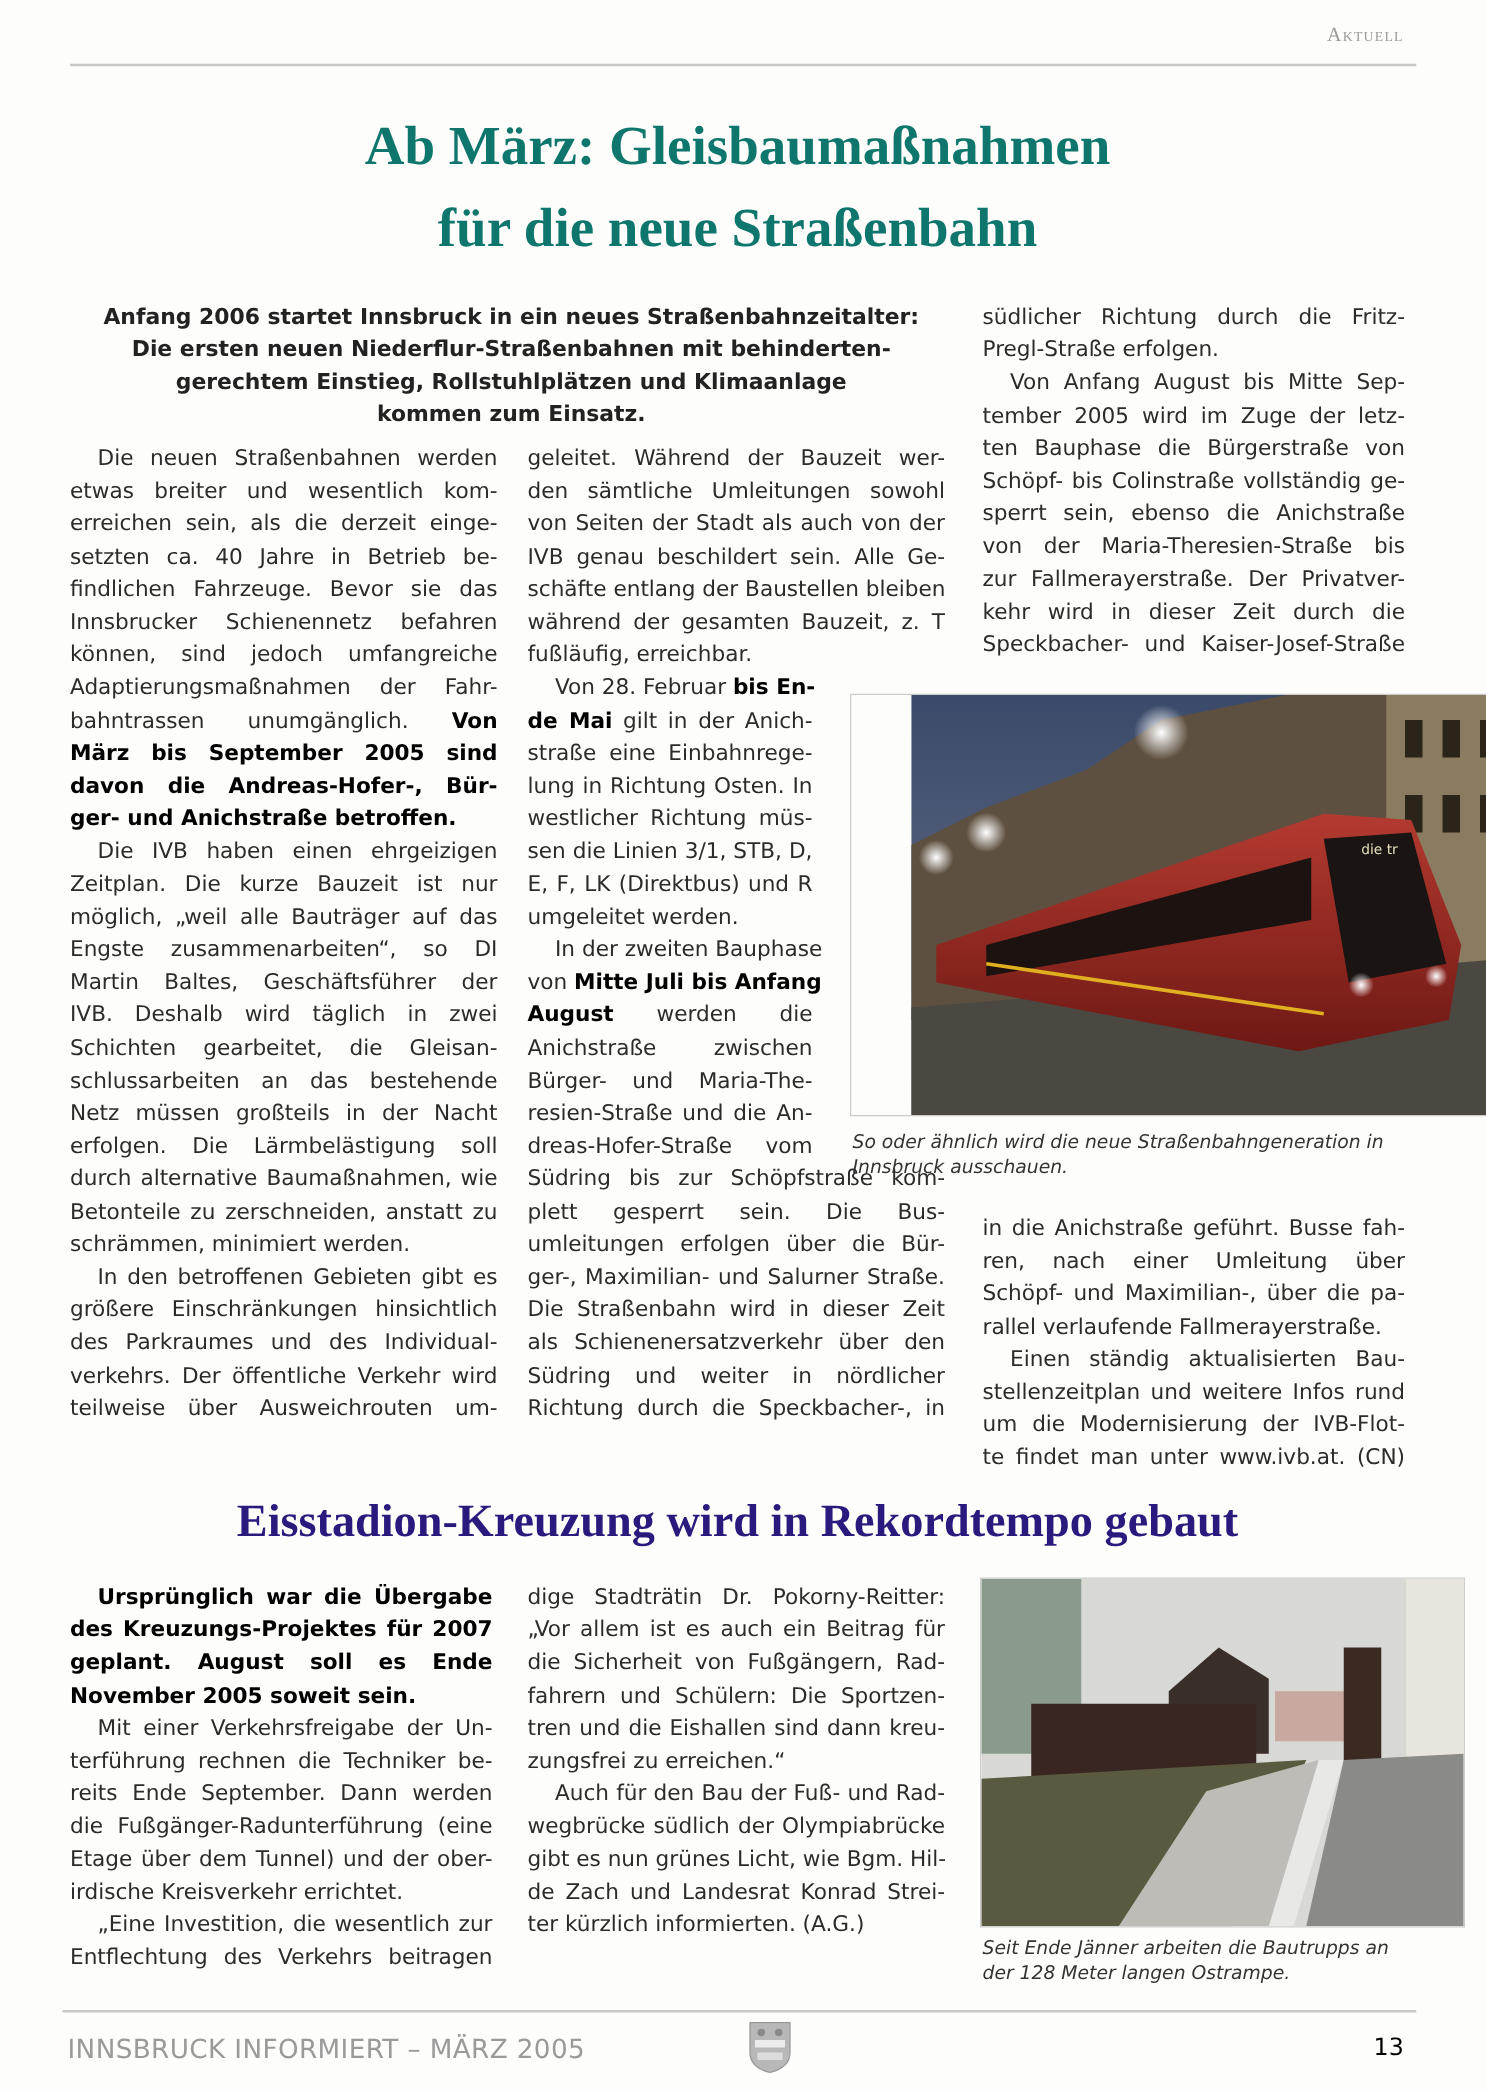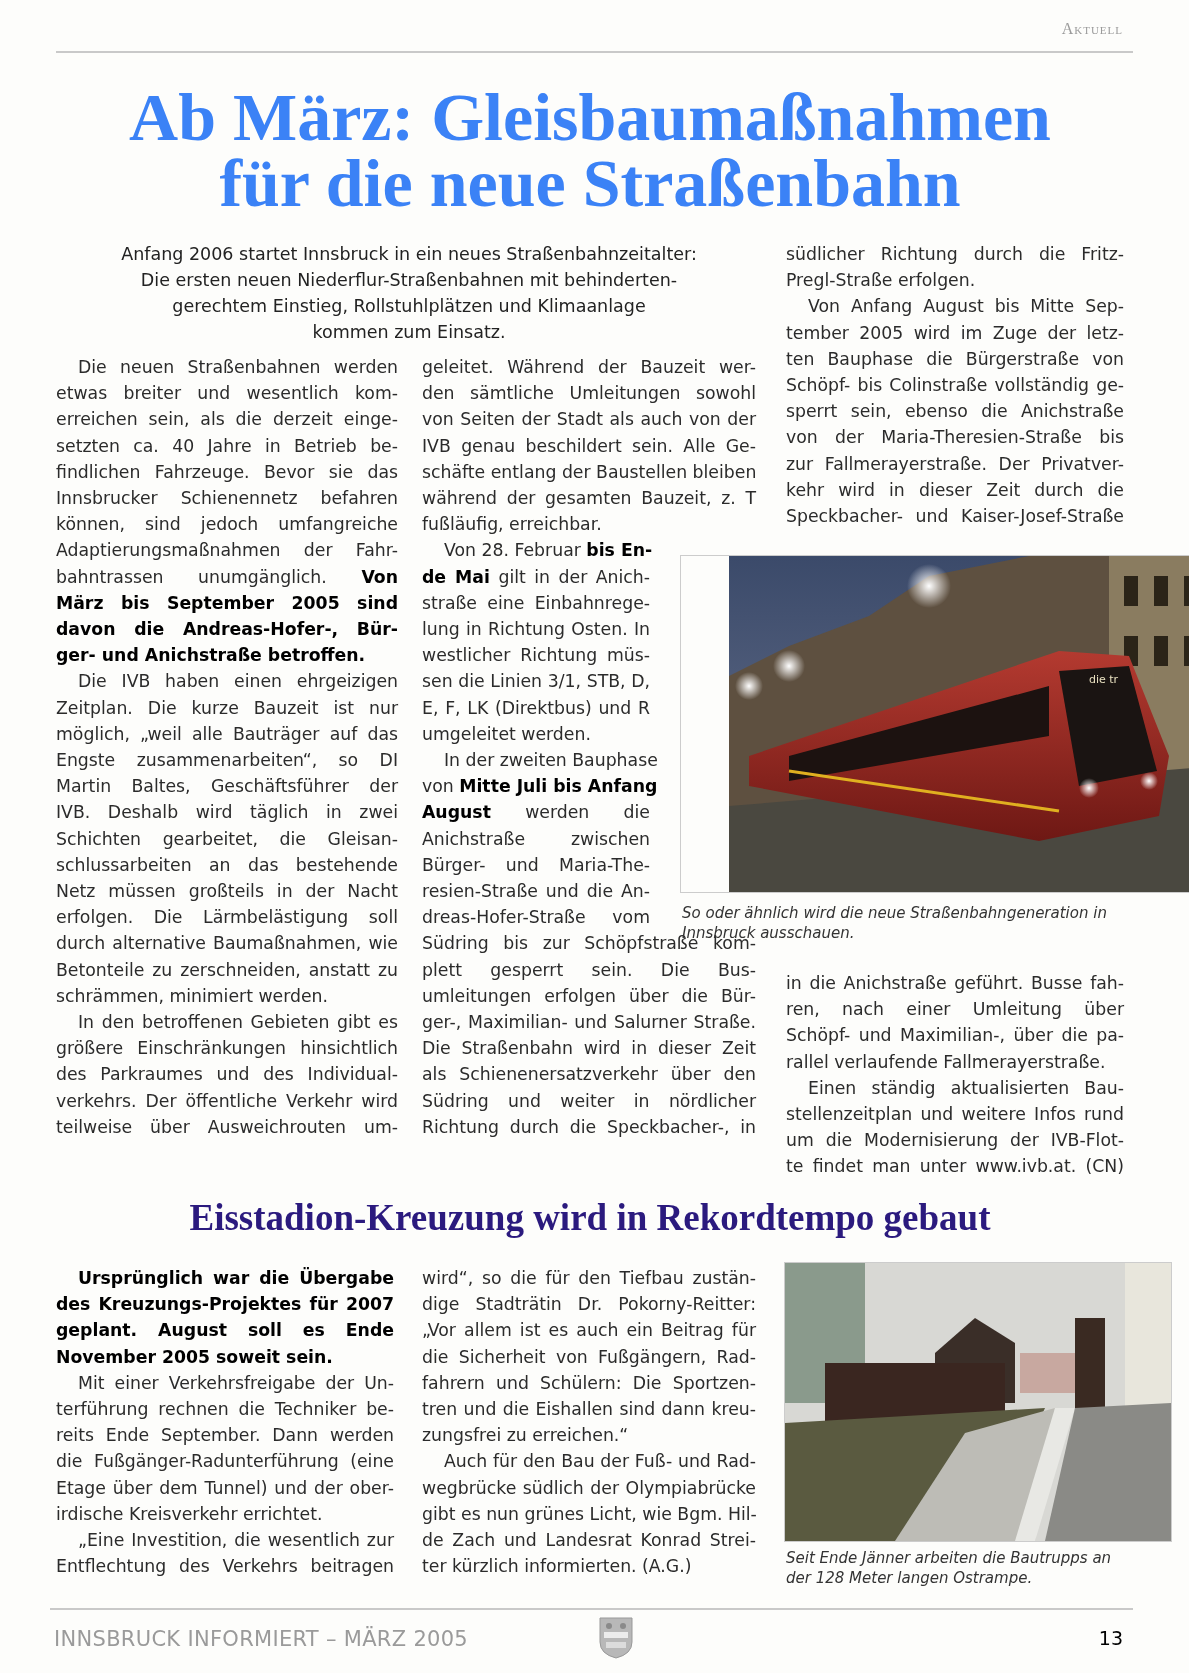--- a/index.html
+++ b/index.html
@@ -10,25 +10,25 @@
   .section-label {
     position: absolute; right: 66px; top: 20px;
     font-family: "Liberation Serif", serif; font-size: 16px; letter-spacing: 1px;
     color: #9a9a9a; font-variant: small-caps;
   }
   .rule-top { position: absolute; left: 56px; right: 56px; top: 51px; height: 2px; background: #c9c9c9; }
   .rule-bottom { position: absolute; left: 50px; right: 56px; top: 1608px; height: 2px; background: #c9c9c9; }
   .headline-1 {
     position: absolute; left: 40px; width: 1100px; top: 84px;
     text-align: center; font-family: "Liberation Serif", serif; font-weight: bold;
-    font-size: 68px; line-height: 66px; color: #3b82f6; margin: 0;
+    font-size: 44px; line-height: 66px; color: #0f766e; margin: 0;
   }
   .lede {
     position: absolute; left: 56px; width: 706px; top: 241px;
-    text-align: center; font-weight: normal; font-size: 17.5px; line-height: 26px; color: #222;
+    text-align: center; font-weight: bold; font-size: 17.5px; line-height: 26px; color: #222;
     margin: 0;
   }
   .col {
     position: absolute; font-size: 17.3px; line-height: 26.2px; text-align: justify;
     hyphens: manual; color: #2b2b2b;
   }
   .col b { color: #000000; }
   .col .line { display: block; text-align: justify; text-align-last: justify; white-space: nowrap; }
   .col .line.last { text-align-last: left; }
   .col .line.ind { padding-left: 22px; }
@@ -216,21 +216,20 @@
   <span class="line">terführung rechnen die Techniker be-</span>
   <span class="line">reits Ende September. Dann werden</span>
   <span class="line">die Fußgänger-Radunterführung (eine</span>
   <span class="line">Etage über dem Tunnel) und der ober-</span>
   <span class="line last">irdische Kreisverkehr errichtet.</span>
   <span class="line ind">„Eine Investition, die wesentlich zur</span>
   <span class="line">Entflechtung des Verkehrs beitragen</span>
 </div>
 
 <div class="col" style="left:422px; top:1265px; width:334px;">
-  <span class="line">wird“, so die für den Tiefbau zustän-</span>
   <span class="line">dige Stadträtin Dr. Pokorny-Reitter:</span>
   <span class="line">„Vor allem ist es auch ein Beitrag für</span>
   <span class="line">die Sicherheit von Fußgängern, Rad-</span>
   <span class="line">fahrern und Schülern: Die Sportzen-</span>
   <span class="line">tren und die Eishallen sind dann kreu-</span>
   <span class="line last">zungsfrei zu erreichen.“</span>
   <span class="line ind">Auch für den Bau der Fuß- und Rad-</span>
   <span class="line">wegbrücke südlich der Olympiabrücke</span>
   <span class="line">gibt es nun grünes Licht, wie Bgm. Hil-</span>
   <span class="line">de Zach und Landesrat Konrad Strei-</span>

